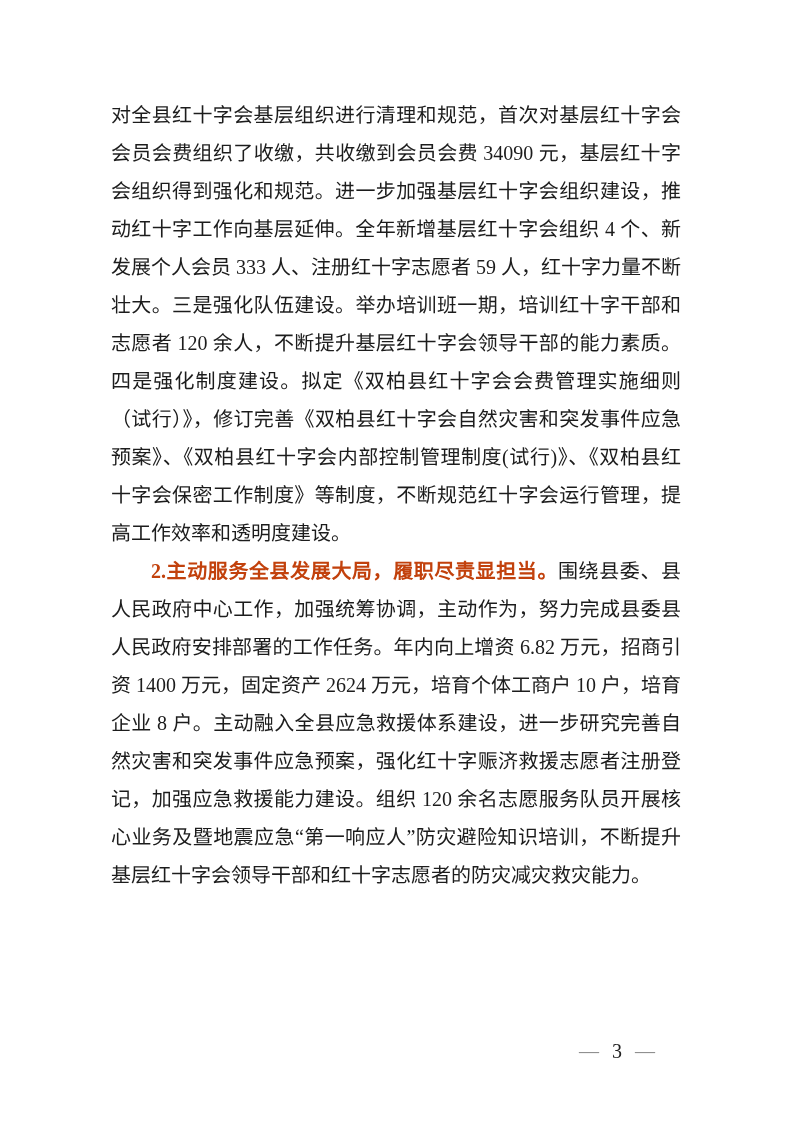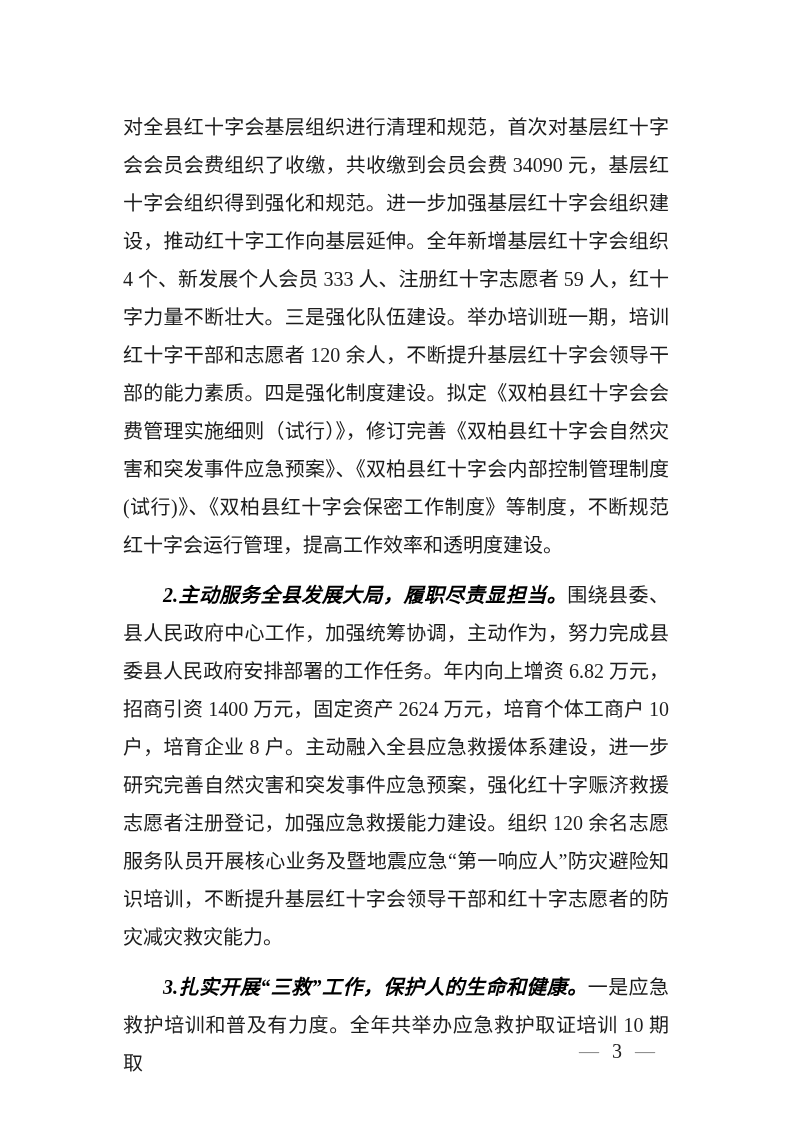--- a/index.html
+++ b/index.html
@@ -19,30 +19,29 @@
     position: absolute;
     left: 111px;
     top: 96px;
     width: 570px;
     font-size: 20px;
     line-height: 38px;
     color: #1c1c1c;
     text-align: justify;
   }
   .text-block p {
-    margin: 12px;
+    margin: 0;
     padding: 0;
   }
   .text-block p.indent {
     text-indent: 2em;
   }
   .lead {
     font-weight: bold;
-    color: #000000;
-    font-style: italic;
+    color: #c2410c;
   }
   .footer {
     position: absolute;
     top: 1040px;
     right: 138px;
     font-size: 20px;
     line-height: 22px;
     color: #2a2a2a;
     white-space: nowrap;
   }
@@ -62,23 +61,20 @@
   <div class="text-block">
 
     <p>
       <span>对全县红十字会基层组织进行清理和规范，首次对基层红十字会会员会费组织了收缴，共收缴到会员会费 34090 元，基层红十字会组织得到强化和规范。进一步加强基层红十字会组织建设，推动红十字工作向基层延伸。全年新增基层红十字会组织 4 个、新发展个人会员 333 人、注册红十字志愿者 59 人，红十字力量不断壮大。三是强化队伍建设。举办培训班一期，培训红十字干部和志愿者 120 余人，不断提升基层红十字会领导干部的能力素质。四是强化制度建设。拟定《双柏县红十字会会费管理实施细则（试行）》，修订完善《双柏县红十字会自然灾害和突发事件应急预案》、《双柏县红十字会内部控制管理制度(试行)》、《双柏县红十字会保密工作制度》等制度，不断规范红十字会运行管理，提高工作效率和透明度建设。</span>
     </p>
 
     <p class="indent">
       <span class="lead">2.主动服务全县发展大局，履职尽责显担当。</span><span>围绕县委、县人民政府中心工作，加强统筹协调，主动作为，努力完成县委县人民政府安排部署的工作任务。年内向上增资 6.82 万元，招商引资 1400 万元，固定资产 2624 万元，培育个体工商户 10 户，培育企业 8 户。主动融入全县应急救援体系建设，进一步研究完善自然灾害和突发事件应急预案，强化红十字赈济救援志愿者注册登记，加强应急救援能力建设。组织 120 余名志愿服务队员开展核心业务及暨地震应急“第一响应人”防灾避险知识培训，不断提升基层红十字会领导干部和红十字志愿者的防灾减灾救灾能力。</span>
     </p>
 
-    <p class="indent">
-      <span class="lead">3.扎实开展“三救”工作，保护人的生命和健康。</span><span>一是应急救护培训和普及有力度。全年共举办应急救护取证培训 10 期取</span>
-    </p>
 
   </div>
 
   <div class="footer">
     <span class="dash">—</span><span class="num">3</span><span class="dash">—</span>
   </div>
 
 </div>
 
 </body></html>

